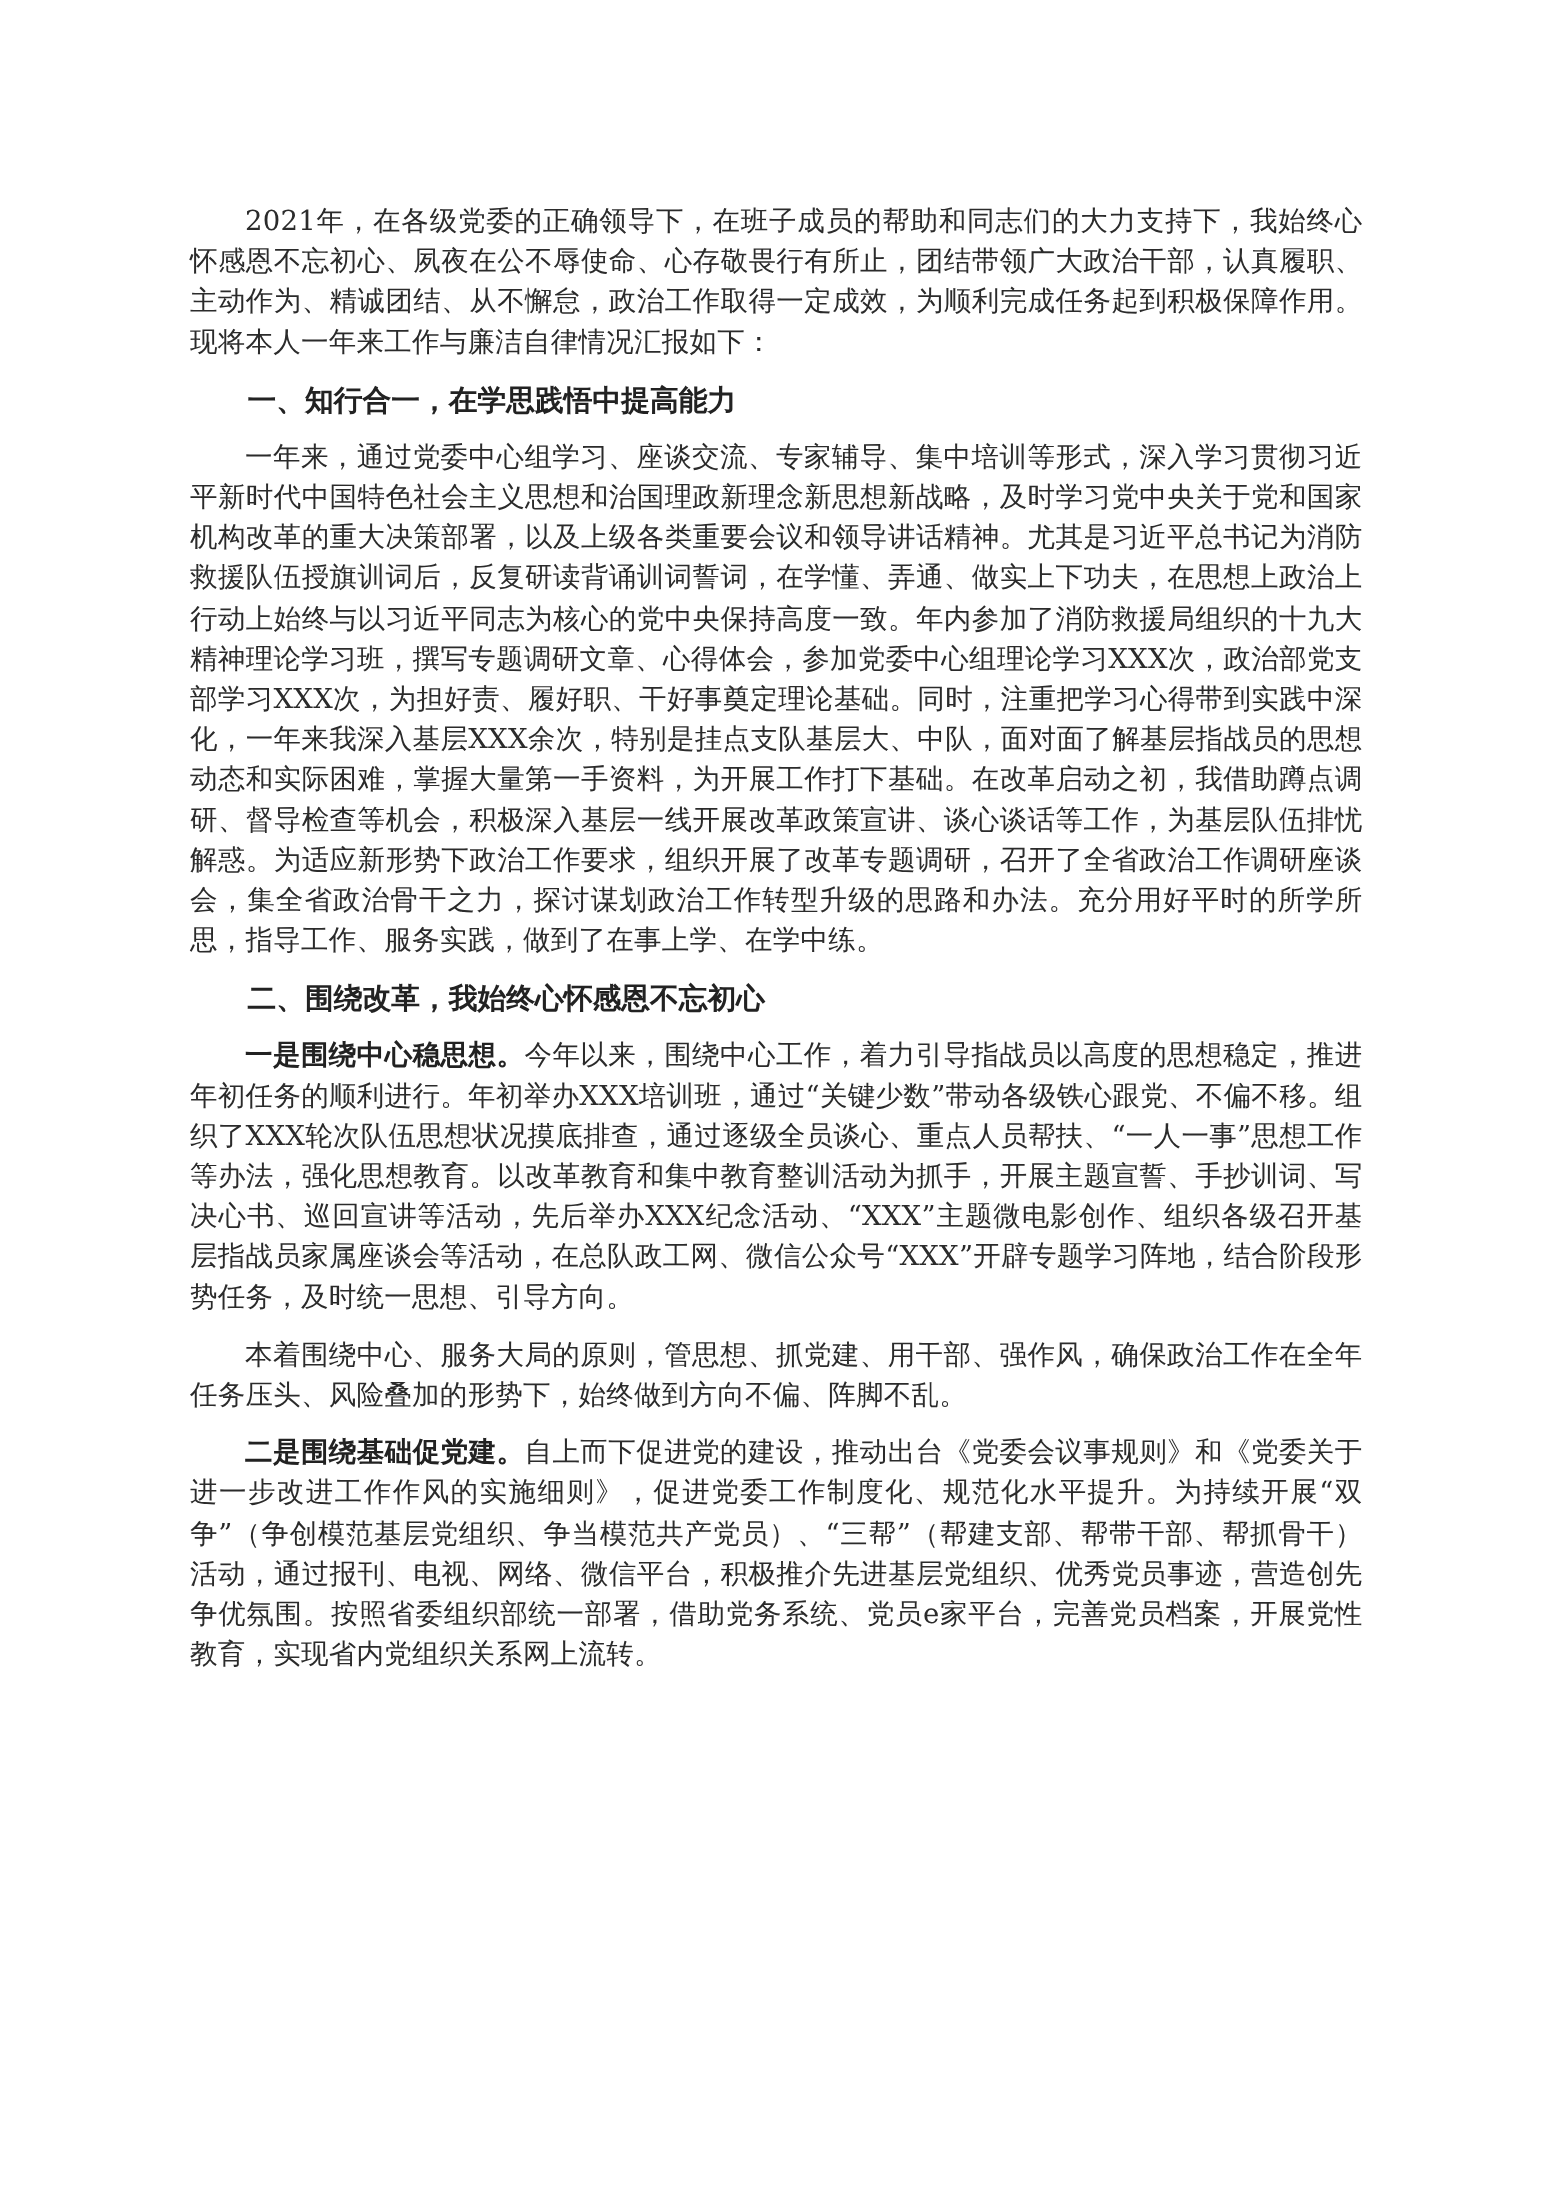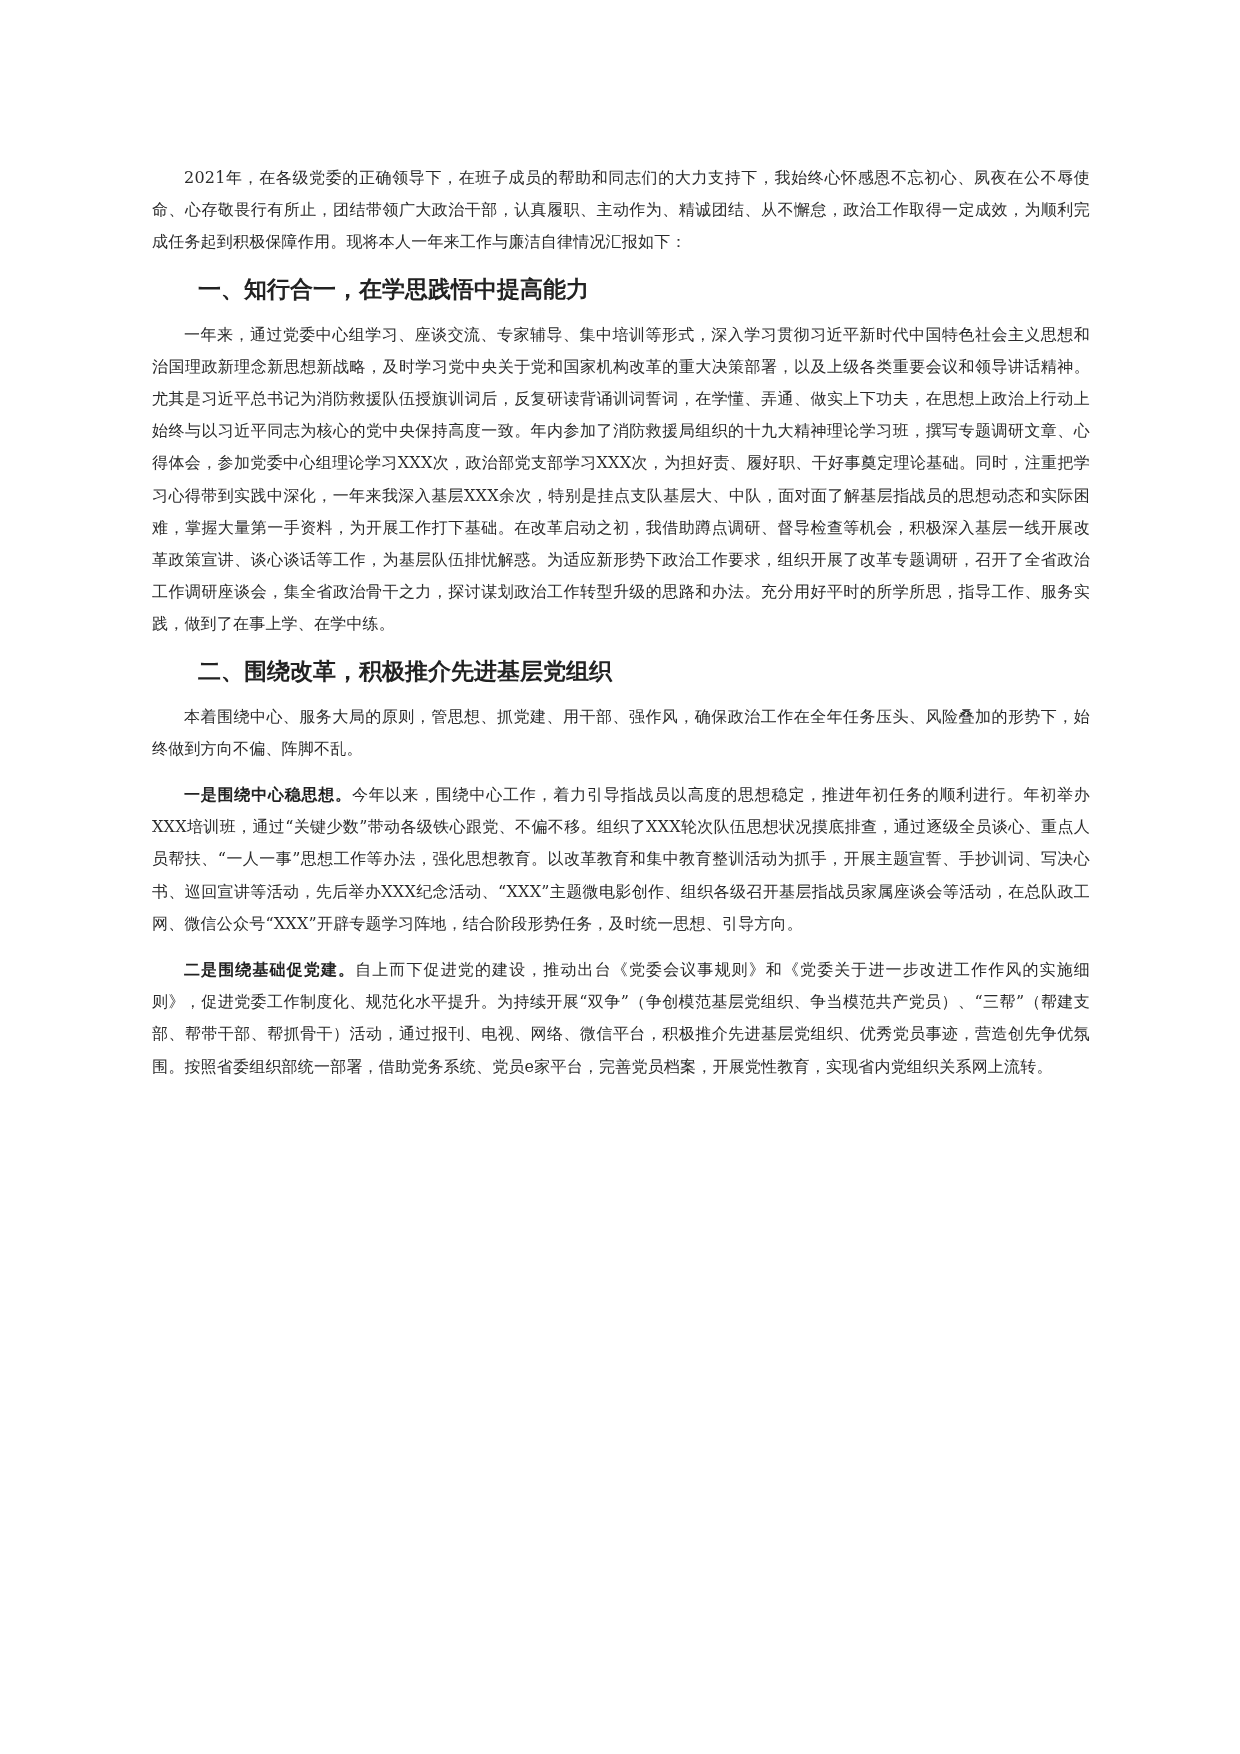--- a/index.html
+++ b/index.html
@@ -15,21 +15,21 @@
       font-family: "DejaVu Serif", "Liberation Serif", serif;
       color: #2b2b2b;
     }
     .page {
       position: absolute;
       left: 152px;
       top: 162px;
       width: 938px;
     }
     .para {
-      font-size: 16px;
+      font-size: 22px;
       line-height: 32.2px;
       text-indent: 2em;
       text-align: justify;
       text-justify: inter-character;
       margin: 0 0 14px 0;
       letter-spacing: 0.2px;
     }
     .heading {
       font-family: "DejaVu Sans", "Liberation Sans", sans-serif;
       font-weight: bold;
@@ -50,18 +50,18 @@
 
 <div class="page">
   <p class="para">2021年，在各级党委的正确领导下，在班子成员的帮助和同志们的大力支持下，我始终心怀感恩不忘初心、夙夜在公不辱使命、心存敬畏行有所止，团结带领广大政治干部，认真履职、主动作为、精诚团结、从不懈怠，政治工作取得一定成效，为顺利完成任务起到积极保障作用。现将本人一年来工作与廉洁自律情况汇报如下：</p>
 
   <div>
     <p class="heading">一、知行合一，在学思践悟中提高能力</p>
     <p class="para">一年来，通过党委中心组学习、座谈交流、专家辅导、集中培训等形式，深入学习贯彻习近平新时代中国特色社会主义思想和治国理政新理念新思想新战略，及时学习党中央关于党和国家机构改革的重大决策部署，以及上级各类重要会议和领导讲话精神。尤其是习近平总书记为消防救援队伍授旗训词后，反复研读背诵训词誓词，在学懂、弄通、做实上下功夫，在思想上政治上行动上始终与以习近平同志为核心的党中央保持高度一致。年内参加了消防救援局组织的十九大精神理论学习班，撰写专题调研文章、心得体会，参加党委中心组理论学习XXX次，政治部党支部学习XXX次，为担好责、履好职、干好事奠定理论基础。同时，注重把学习心得带到实践中深化，一年来我深入基层XXX余次，特别是挂点支队基层大、中队，面对面了解基层指战员的思想动态和实际困难，掌握大量第一手资料，为开展工作打下基础。在改革启动之初，我借助蹲点调研、督导检查等机会，积极深入基层一线开展改革政策宣讲、谈心谈话等工作，为基层队伍排忧解惑。为适应新形势下政治工作要求，组织开展了改革专题调研，召开了全省政治工作调研座谈会，集全省政治骨干之力，探讨谋划政治工作转型升级的思路和办法。充分用好平时的所学所思，指导工作、服务实践，做到了在事上学、在学中练。</p>
   </div>
 
   <div>
-    <p class="heading">二、围绕改革，积极推介先进基层党组织</p>
+    <p class="heading">二、围绕改革，我始终心怀感恩不忘初心</p>
+    <p class="para"><span class="lead">一是围绕中心稳思想。</span><span>今年以来，围绕中心工作，着力引导指战员以高度的思想稳定，推进年初任务的顺利进行。年初举办XXX培训班，通过“关键少数”带动各级铁心跟党、不偏不移。组织了XXX轮次队伍思想状况摸底排查，通过逐级全员谈心、重点人员帮扶、“一人一事”思想工作等办法，强化思想教育。以改革教育和集中教育整训活动为抓手，开展主题宣誓、手抄训词、写决心书、巡回宣讲等活动，先后举办XXX纪念活动、“XXX”主题微电影创作、组织各级召开基层指战员家属座谈会等活动，在总队政工网、微信公众号“XXX”开辟专题学习阵地，结合阶段形势任务，及时统一思想、引导方向。</span></p>
     <p class="para">本着围绕中心、服务大局的原则，管思想、抓党建、用干部、强作风，确保政治工作在全年任务压头、风险叠加的形势下，始终做到方向不偏、阵脚不乱。</p>
-    <p class="para"><span class="lead">一是围绕中心稳思想。</span><span>今年以来，围绕中心工作，着力引导指战员以高度的思想稳定，推进年初任务的顺利进行。年初举办XXX培训班，通过“关键少数”带动各级铁心跟党、不偏不移。组织了XXX轮次队伍思想状况摸底排查，通过逐级全员谈心、重点人员帮扶、“一人一事”思想工作等办法，强化思想教育。以改革教育和集中教育整训活动为抓手，开展主题宣誓、手抄训词、写决心书、巡回宣讲等活动，先后举办XXX纪念活动、“XXX”主题微电影创作、组织各级召开基层指战员家属座谈会等活动，在总队政工网、微信公众号“XXX”开辟专题学习阵地，结合阶段形势任务，及时统一思想、引导方向。</span></p>
     <p class="para"><span class="lead">二是围绕基础促党建。</span><span>自上而下促进党的建设，推动出台《党委会议事规则》和《党委关于进一步改进工作作风的实施细则》，促进党委工作制度化、规范化水平提升。为持续开展“双争”（争创模范基层党组织、争当模范共产党员）、“三帮”（帮建支部、帮带干部、帮抓骨干）活动，通过报刊、电视、网络、微信平台，积极推介先进基层党组织、优秀党员事迹，营造创先争优氛围。按照省委组织部统一部署，借助党务系统、党员e家平台，完善党员档案，开展党性教育，实现省内党组织关系网上流转。</span></p>
   </div>
 </div>
 
 </body></html>

